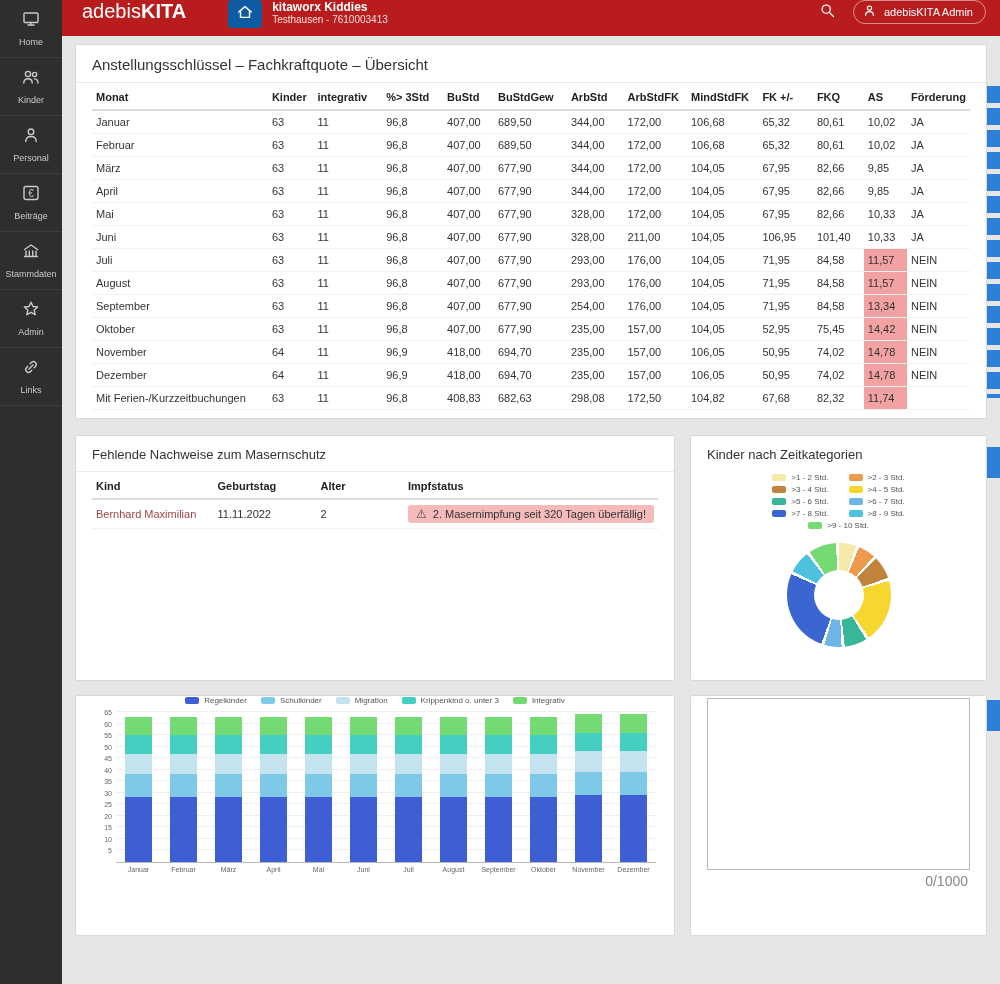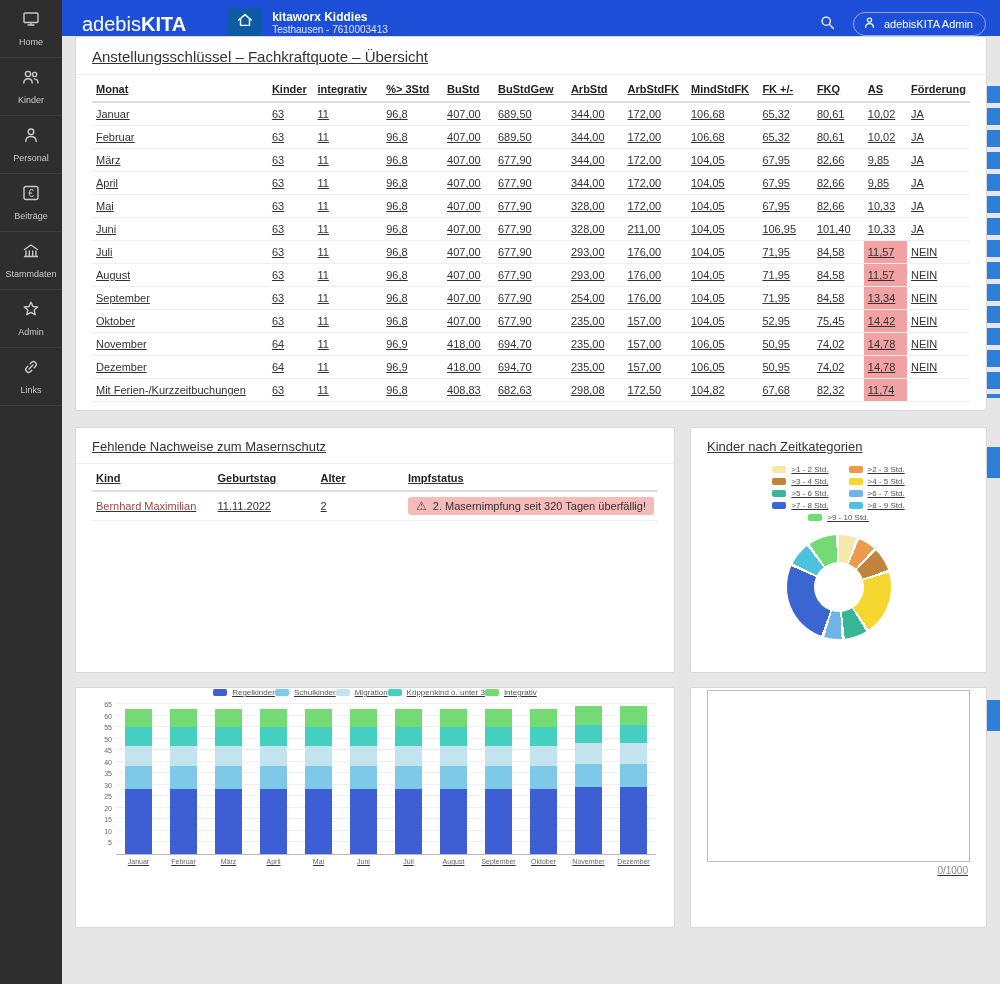--- a/index.html
+++ b/index.html
@@ -8,36 +8,36 @@
     width:1000px; height:984px; position:relative; overflow:hidden;
     font-family:"Liberation Sans", sans-serif; background:#e6e6e6; color:#333;
   }
   
   .sidebar { position:absolute; left:0; top:0; width:62px; height:984px; background:#2e2e2e; z-index:6; }
   .side-item { width:100%; padding:9px 0 10px; display:flex; flex-direction:column; align-items:center; gap:4px;
     cursor:pointer; border-bottom:1px solid #3c3c3c; }
   .side-item svg { width:20px; height:20px; stroke:#c9c9c9; fill:none; stroke-width:1.4; stroke-linecap:round; stroke-linejoin:round; }
   .side-label { font-size:9px; color:#c9c9c9; }
   
-  .header { position:absolute; left:62px; top:0; width:938px; height:36px; background:#1d4ed8;
-    display:flex; align-items:flex-end; color:#fff; padding:0 14px; z-index:5; }
+  .header { position:absolute; left:62px; top:0; width:938px; height:36px; background:#b91c1c;
+    display:flex; align-items:flex-start; color:#fff; padding:0 14px; z-index:5; }
   .logo { font-size:20px; margin:0 42px 0 6px; cursor:pointer; white-space:nowrap; }
   .logo .bold { font-weight:bold; }
   .home-btn { width:34px; height:28px; background:#0d5ba3; border-radius:4px; display:flex; align-items:center; justify-content:center; margin-right:10px; cursor:pointer; }
   .home-btn svg { width:18px; height:18px; stroke:#fff; fill:none; stroke-width:1.6; stroke-linecap:round; stroke-linejoin:round; }
   .org .name { font-size:12px; font-weight:bold; line-height:14px; }
   .org .sub  { font-size:10px; opacity:.85; line-height:12px; }
   .header-right { margin-left:auto; display:flex; align-items:center; gap:14px; }
   .icon-btn { width:22px; height:22px; display:flex; align-items:center; justify-content:center; cursor:pointer; }
   .icon-btn svg { width:17px; height:17px; stroke:#fff; fill:none; stroke-width:1.6; stroke-linecap:round; }
   .user-chip { display:flex; align-items:center; gap:7px; border:1px solid rgba(255,255,255,.5); border-radius:14px;
     padding:2px 12px 3px 8px; font-size:11px; cursor:pointer; }
   .user-chip svg { width:15px; height:15px; stroke:#fff; fill:none; stroke-width:1.6; stroke-linecap:round; }
   
-  .main { position:absolute; left:62px; top:36px; width:938px; height:948px; padding:0 13px 0;text-decoration:underline; }
+  .main { position:absolute; left:62px; top:36px; width:938px; height:948px; padding:8px 13px 0; }
   .card { background:#fff; border:1px solid #d9d9d9; border-radius:2px; }
   .card-title { font-size:15px; color:#333; padding:11px 16px 9px; }
   .card-title.sm { font-size:13px; }
   .card-title.underlined { border-bottom:1px solid #ececec; }
   .row2 { display:flex; gap:15px; margin-bottom:14px; }
   #card-fkq { width:912px; margin-bottom:16px; padding-bottom:8px; }
   #card-masern { width:600px; height:246px; }
   #card-zeit { width:297px; height:246px; }
   #card-gew { width:600px; height:241px; }
   #card-notizen { width:297px; height:241px; }
@@ -60,32 +60,32 @@
   .badge { display:inline-flex; align-items:center; gap:6px; background:#f5baba; border-radius:3px; padding:3px 8px; font-size:11px; color:#333; }
   .warn-glyph { font-size:12px; color:#444; line-height:1; }
   
   .zeit-legend { display:grid; grid-template-columns:auto auto; justify-content:center; column-gap:20px; row-gap:3px; margin-top:2px; }
   .legend-item { display:flex; align-items:center; gap:5px; font-size:8px; color:#555; }
   .legend-item.center { grid-column:1/3; justify-self:center; }
   .chip { width:14px; height:7px; border-radius:2px; display:inline-block; }
   .donut { width:104px; height:104px; border-radius:50%; margin:13px auto 0; position:relative; }
   .donut::after { content:""; position:absolute; inset:27px; background:#fff; border-radius:50%; }
   
-  .gew-legend { display:flex; justify-content:center; font-size:8px; color:#555; margin:0 0 8px; }
+  .gew-legend { display:flex; justify-content:center; gap:14px; font-size:8px; color:#555; margin:0 0 8px; }
   .gew-plot { position:relative; margin:0 18px 0 40px; height:150px; border-bottom:1px solid #b9b9b9; }
   .gridline { position:absolute; left:0; right:0; height:1px; background:#efefef; }
   .ytick { position:absolute; left:-30px; width:26px; text-align:right; font-size:7px; color:#666; }
   .bars { position:absolute; inset:0; display:flex; align-items:flex-end; justify-content:space-around; }
   .bar { width:27px; display:flex; flex-direction:column-reverse; }
   .gew-xlabels { display:flex; justify-content:space-around; margin:3px 18px 0 40px; font-size:7px; color:#666; }
   .xlab { flex:1; text-align:center; white-space:nowrap; overflow:visible; }
   
   .notizen-area { display:block; margin:2px 16px 0; width:calc(100% - 32px); height:172px; border:1px solid #b9b9b9;
     resize:none; font-family:"Liberation Sans",sans-serif; font-size:11px; padding:6px; }
-  .notizen-counter { text-align:right; margin:3px 18px 0; font-size:10px; color:#888; }
+  .notizen-counter { text-align:right; margin:3px 18px 0; font-size:14px; color:#888; }
   
   .footer { display:flex; justify-content:space-between; padding:16px 16px 0 40px; font-size:11px; color:#777; }
   
   .edge-a { position:absolute; right:0; top:86px; width:13px; height:312px; z-index:4;
     background:repeating-linear-gradient(to bottom, #2d7fd8 0 17px, rgba(0,0,0,0) 17px 22px); }
   .edge-b { position:absolute; right:0; top:447px; width:13px; height:31px; background:#2d7fd8; z-index:4; }
   .edge-c { position:absolute; right:0; top:700px; width:13px; height:31px; background:#2d7fd8; z-index:4; }
 </style>
 </head>
 <body>

